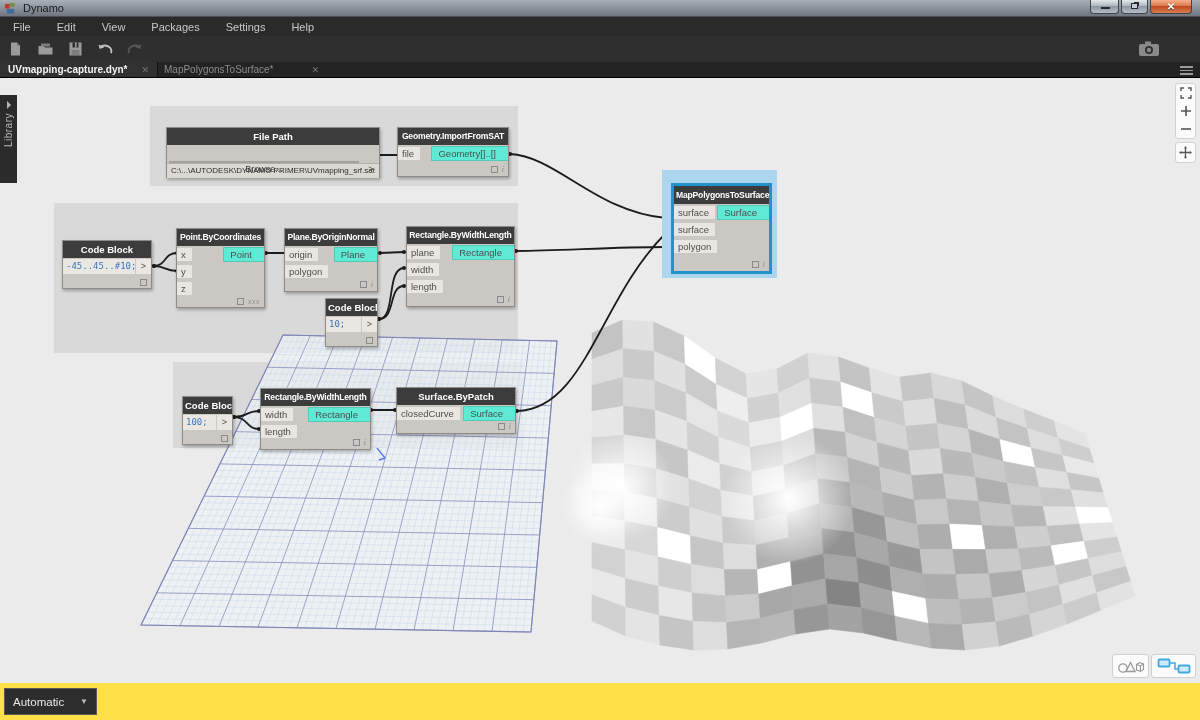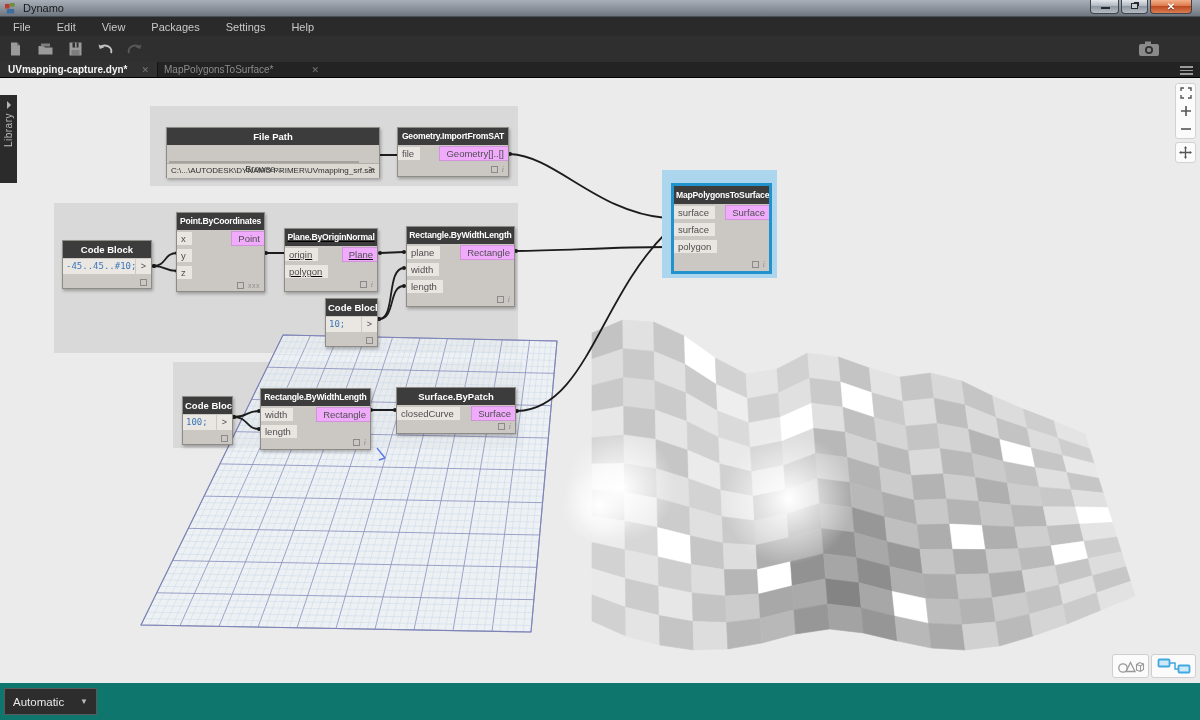--- a/index.html
+++ b/index.html
@@ -48,21 +48,21 @@
   .library-tab { position:absolute; left:0; top:17px; width:17px; height:88px; background:#2B2B2B; display:flex; flex-direction:column; align-items:center; }
   .library-arrow { width:0; height:0; border-left:4px solid #B5B5B5; border-top:4px solid transparent; border-bottom:4px solid transparent; margin:6px 0 4px 0; }
   .library-label { writing-mode:vertical-rl; transform:rotate(180deg); color:#BDBDBD; font-size:10px; letter-spacing:.5px; }
 
   
   .node { position:absolute; background:#CBC7C2; border:1px solid #8F8C88; box-shadow:1px 2px 3px rgba(0,0,0,.28); font-size:9.5px; }
   .node-header { background:#3C3C3C; color:#FFF; font-weight:bold; font-size:9.5px; height:17px; line-height:17px; text-align:center; white-space:nowrap; overflow:hidden; padding:0 2px; }
   .node-header.tight { font-size:8.6px; letter-spacing:-.2px; }
   .prow { display:flex; justify-content:space-between; align-items:center; height:17px; }
   .pin  { background:#E9E6E1; border:1px solid rgba(0,0,0,.13); border-left:none; color:#4E4E4E; padding:1px 6px 1px 4px; line-height:11px; }
-  .pout { background:#f0abfc; border:1px solid rgba(0,0,0,.13); border-right:none; color:#4E4E4E; padding:1px 4px 1px 6px; line-height:11px; margin-left:auto; }
+  .pout { background:#5eead4; border:1px solid rgba(0,0,0,.13); border-right:none; color:#4E4E4E; padding:1px 12px 1px 6px; line-height:11px; margin-left:auto; }
   .node-foot { position:absolute; bottom:2px; right:4px; display:flex; align-items:center; gap:4px; }
   .preview-box { width:7px; height:7px; border:1px solid #8A8A8A; display:inline-block; }
   .info-glyph { color:#8A8A8A; font-size:8px; font-family:"Liberation Serif", serif; font-style:italic; }
   .lacing { color:#8F8F8F; font-size:7px; letter-spacing:.5px; }
 
   .code-row { display:flex; align-items:stretch; height:17px; }
   .code-text { flex:1; background:#EAE7E2; border:1px solid rgba(0,0,0,.13); border-left:none; border-right:none; font-family:"DejaVu Sans Mono", monospace; font-size:9px; color:#3B76B8; padding:2px 2px 0 3px; white-space:nowrap; overflow:hidden; }
   .code-out { width:16px; background:#EAE7E2; border:1px solid rgba(0,0,0,.13); border-right:none; color:#4E4E4E; text-align:center; line-height:15px; font-size:9px; }
 
   .browse-row { display:flex; align-items:stretch; height:18px; padding:16px 0 1px 2px; }
@@ -74,21 +74,21 @@
   .halo { position:absolute; background:#ABD6EE; padding:13px 5px 4px 9px; }
   .halo .node { position:relative; border:3px solid #2192CC; box-shadow:none; }
   .halo .node .node-header { height:18px; line-height:18px; }
 
   
   .nav-box { position:absolute; background:#FBFBFB; border:1px solid #D2D2D2; border-radius:3px; display:flex; flex-direction:column; align-items:center; }
   .nav-btn { width:17px; height:18px; display:flex; align-items:center; justify-content:center; }
   .view-btn { position:absolute; background:#FBFBFB; border:1px solid #CFCFCF; border-radius:3px; display:flex; align-items:center; justify-content:center; height:24px; }
 
   
-  .footer { height:37px; background:#0f766e; position:relative; }
+  .footer { height:37px; background:#fde047; position:relative; }
   .run-dropdown { position:absolute; left:4px; top:5px; width:93px; height:27px; background:#2D2D2D; border:1px solid #5A5A5A; display:flex; align-items:center; justify-content:space-between; padding:0 8px; }
   .run-label { color:#E8E8E8; font-size:11.5px; }
   .run-caret { color:#BBB; font-size:8px; }
 </style>
 </head>
 <body>
 
 <div class="titlebar">
   <svg class="app-icon" viewBox="0 0 12 12">
     <rect x="0" y="1" width="5" height="5" fill="#B93B2B"></rect>
@@ -556,39 +556,39 @@
     <div class="node-header">Code Block</div>
     <div class="code-row">
       <div class="code-text">-45..45..#10;</div>
       <div class="code-out">&gt;</div>
     </div>
     <div class="node-foot">
         <span class="preview-box"></span>
       </div>
   </div>
 
-  <div class="node" style="left:176px; top:134px; width:89px; height:80px;">
+  <div class="node" style="left:176px; top:150px; width:89px; height:80px;">
     <div class="node-header tight">Point.ByCoordinates</div>
     <div class="prow">
       <span class="pin">x</span>
       <span class="pout">Point</span>
     </div>
     <div class="prow">
         <span class="pin">y</span>
       </div>
     <div class="prow">
         <span class="pin">z</span>
       </div>
     <div class="node-foot">
       <span class="preview-box"></span>
       <span class="lacing">xxx</span>
     </div>
   </div>
 
-  <div class="node" style="left:284px; top:150px; width:94px; height:64px;text-decoration:underline;">
+  <div class="node" style="left:284px; top:150px; width:94px; height:64px;">
     <div class="node-header tight">Plane.ByOriginNormal</div>
     <div class="prow">
       <span class="pin">origin</span>
       <span class="pout">Plane</span>
     </div>
     <div class="prow">
         <span class="pin">polygon</span>
       </div>
     <div class="node-foot">
       <span class="preview-box"></span>

